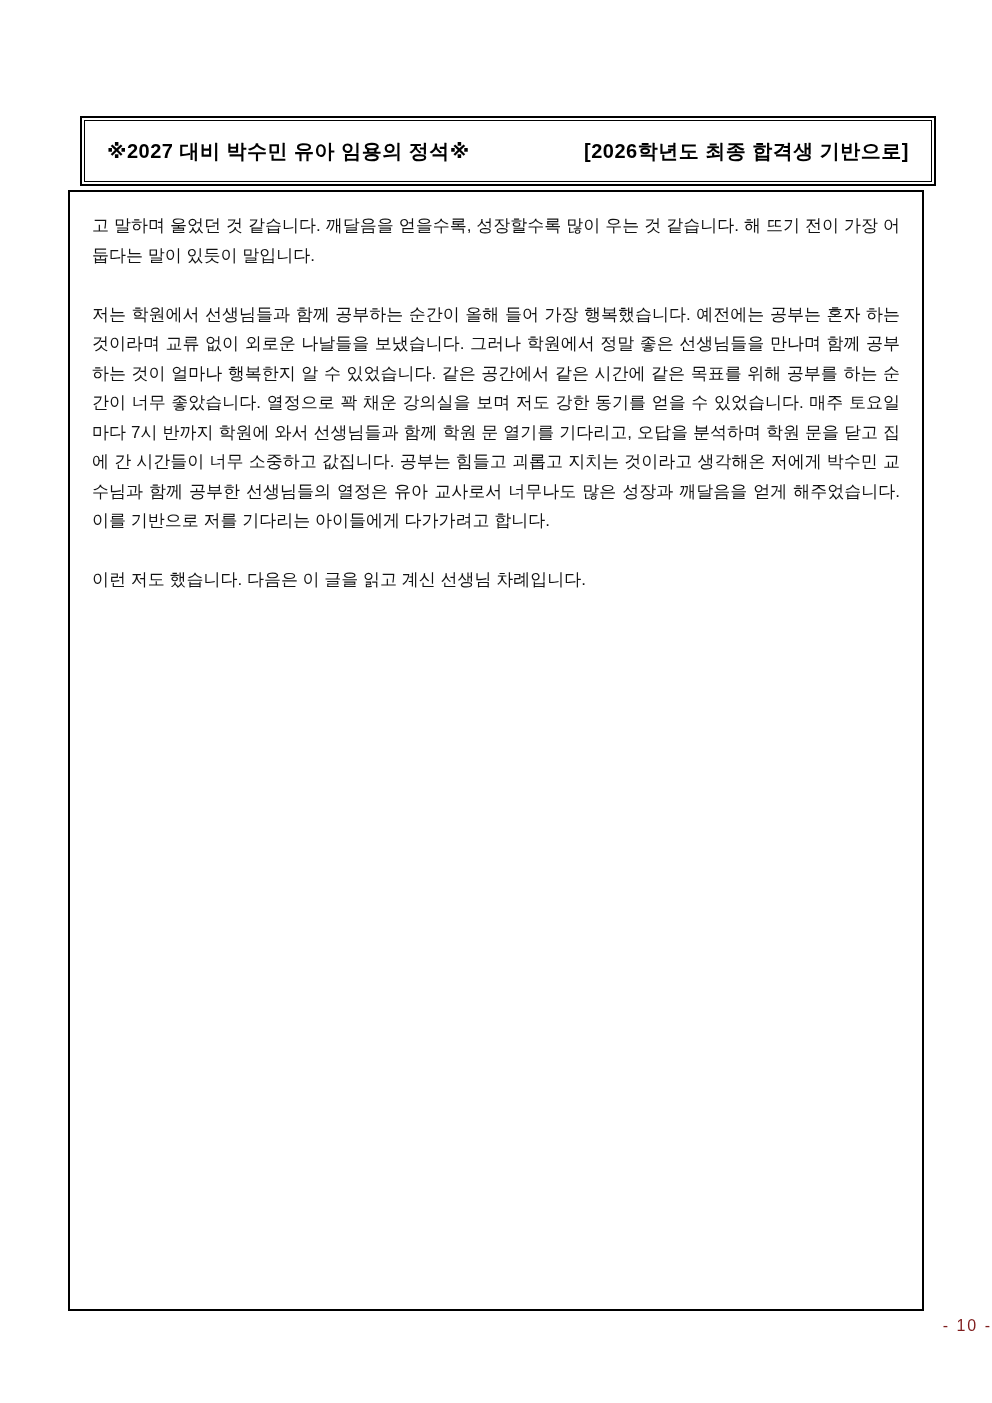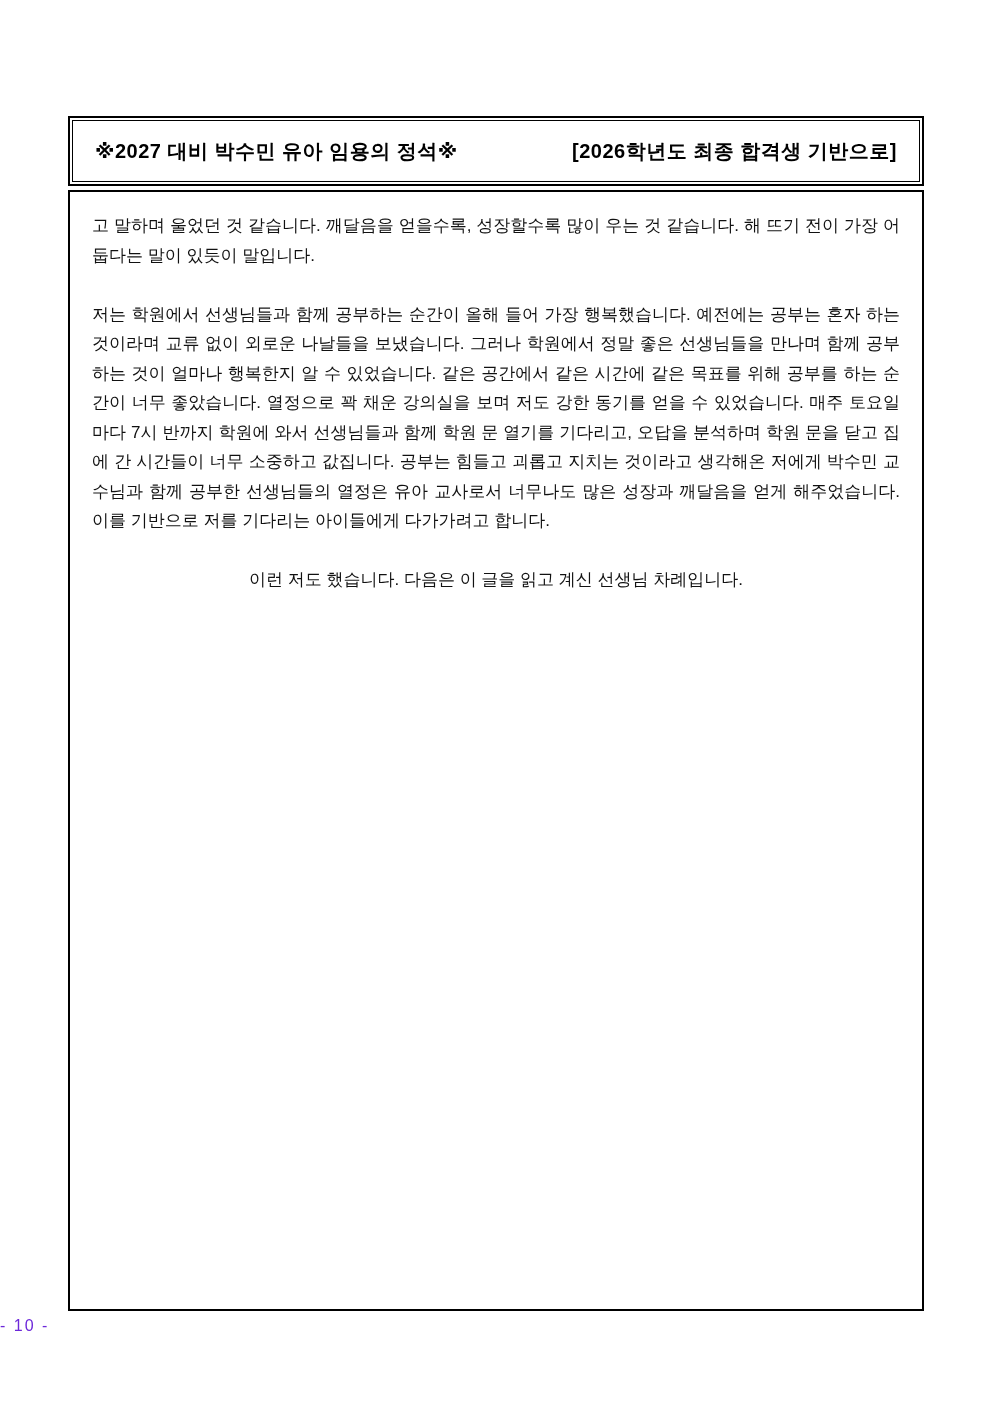--- a/index.html
+++ b/index.html
@@ -14,21 +14,21 @@
     height: 1403px;
     background: #ffffff;
     color: #000000;
     font-family: "Liberation Sans", "DejaVu Sans", sans-serif;
     overflow: hidden;
   }
 
   
   .header-box {
     position: absolute;
-    left: 68px;
+    left: 80px;
     top: 116px;
     width: 856px;
     height: 70px;
     border: 2px solid #000;
     padding: 2px;
     background: #fff;
   }
   .header-inner {
     width: 100%;
     height: 100%;
@@ -61,33 +61,33 @@
     font-size: 17px;
     line-height: 29.5px;
     color: #111;
   }
   p.body-par {
     text-align: justify;
     text-justify: inter-character;
     word-break: break-all;
   }
   p.center-par {
-    text-align: center;
+    text-align: left;
   }
 
   
   .page-number {
     position: absolute;
     left: 0;
     top: 1317px;
     width: 100%;
-    text-align: left;
+    text-align: right;
     font-size: 16px;
     letter-spacing: 2px;
-    color: #6d28d9;
+    color: #7f1d1d;
   }
 </style>
 </head>
 <body>
 
 <div class="page">
 
   <div class="header-box">
     <div class="header-inner">
       <span class="header-title">※2027 대비 박수민 유아 임용의 정석※</span>

